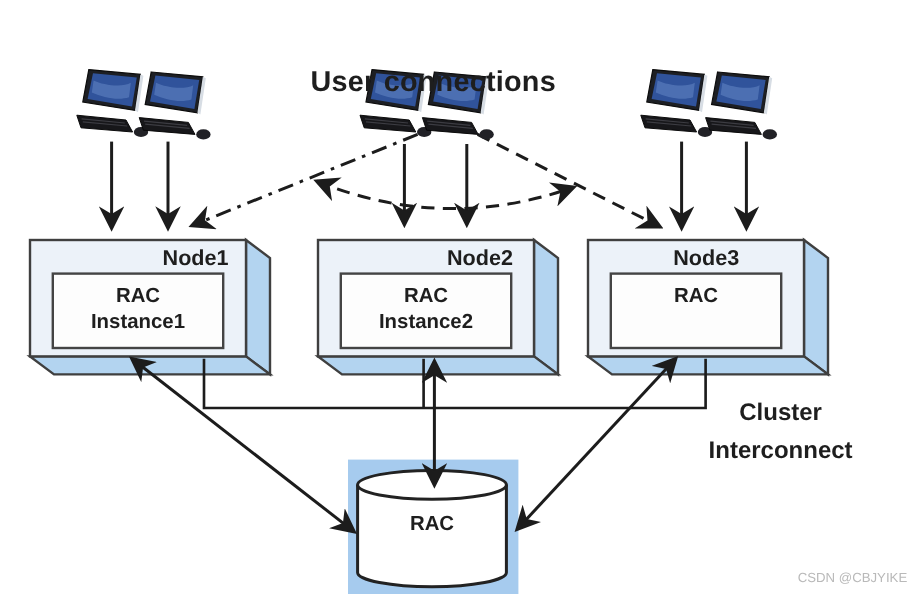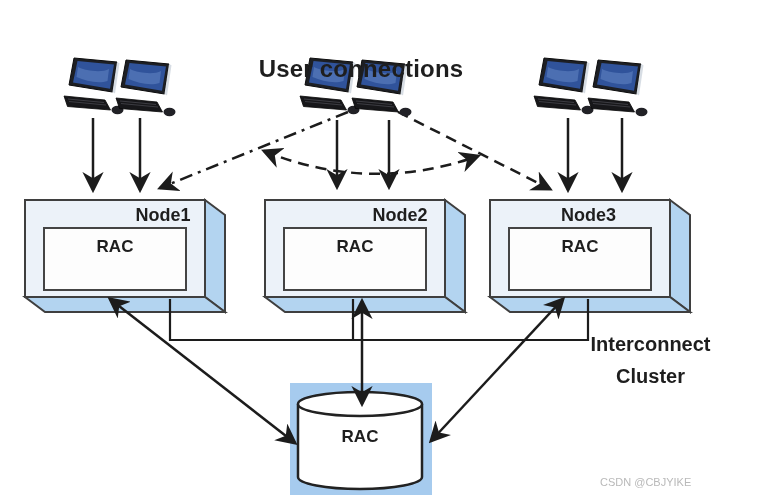--- a/index.html
+++ b/index.html
@@ -22,20 +22,21 @@
   }
   .title{font-size:24px; letter-spacing:0.2px;}
   .node-name{font-size:18px;}
   .instance{font-size:17px;}
   .db-label{font-size:17px; line-height:1.3;}
   .cluster-label{font-size:20px; line-height:1.6;}
   .watermark{
     font-size:11px;
     font-weight:normal;
     color:#b9b9b9;
+    text-align:right;
     font-family:"Liberation Sans", sans-serif;
   }
   svg{display:block;}
 </style>
 </head>
 <body>
 
 <div class="stage">
 
   <svg class="abs" style="left:0;top:0;" width="761" height="500" viewBox="0 0 761 500">
@@ -107,36 +108,38 @@
     <use href="#pc-icon" x="352" y="59"></use>
     <use href="#pc-icon" x="534" y="57"></use>
     <use href="#pc-icon" x="588" y="59"></use>
   </svg>
 
   <div class="abs lbl title" style="left:181px;top:17px;width:360px;margin-top:37px;">User connections</div>
 
   <div class="abs lbl node-name" style="left:25px;top:204px;width:180px;padding-left:48px;">Node1</div>
   <div class="abs lbl instance" style="left:44px;top:236px;width:142px;">
     <div>RAC</div>
+    <div>Instance1</div>
   </div>
 
   <div class="abs lbl node-name" style="left:265px;top:204px;width:180px;margin-left:45px;">Node2</div>
   <div class="abs lbl instance" style="left:284px;top:236px;width:142px;">
     <div>RAC</div>
+    <div>Instance2</div>
   </div>
 
   <div class="abs lbl node-name" style="left:490px;top:204px;width:197px;">Node3</div>
   <div class="abs lbl instance" style="left:509px;top:236px;width:142px;">
     <div>RAC</div>
   </div>
 
   <div class="abs lbl db-label" style="left:290px;top:426px;width:140px;">
     <div>RAC</div>
   </div>
 
   <div class="abs lbl cluster-label" style="left:558px;top:328px;width:185px;">
+    <div>Cluster</div>
     <div>Interconnect</div>
-    <div>Cluster</div>
   </div>
 
   <div class="abs watermark" style="left:600px;top:476px;width:156px;">CSDN @CBJYIKE</div>
 
 </div>
 
 </body></html>

